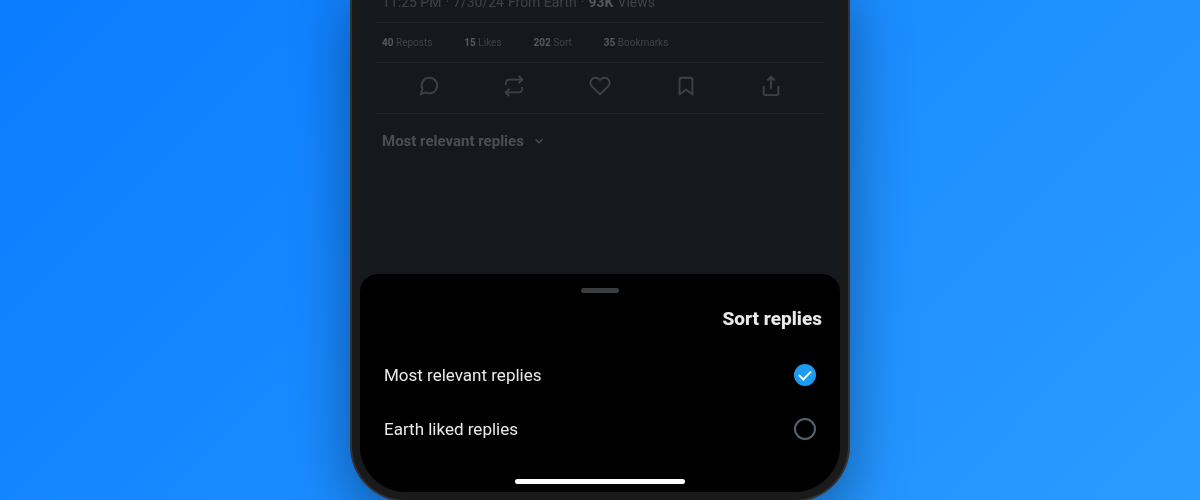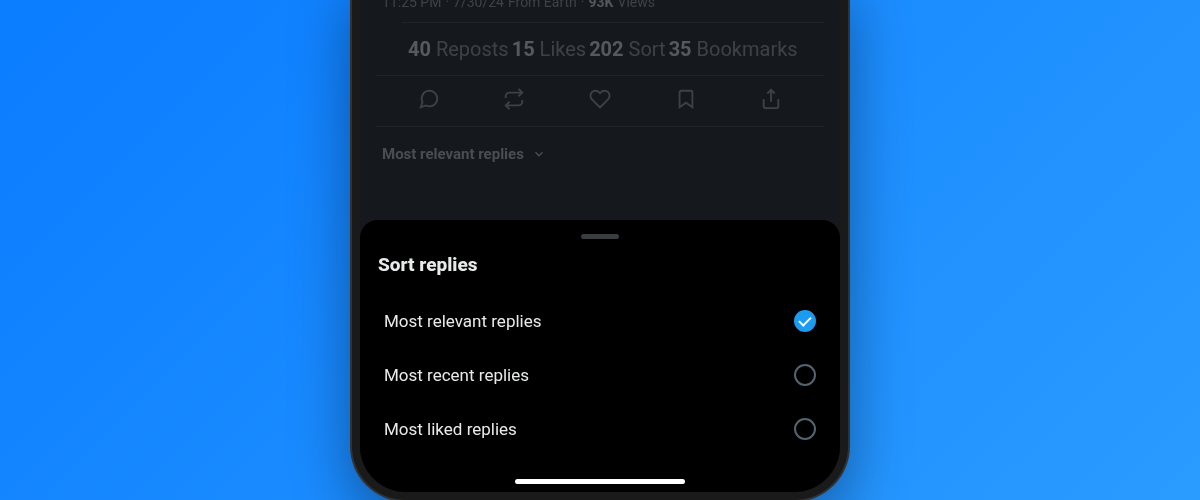--- a/index.html
+++ b/index.html
@@ -40,26 +40,25 @@
       color: #71767b;
       font-size: 14px;
       padding: 14px 6px 12px 6px;
       display: flex;
       gap: 4px;
       align-items: center;
     }
     .meta-line .bold { color: #a0a5ab; font-weight: 700; }
     .stats-line {
       display: flex;
-      gap: 3px;
+      gap: 32px;
       padding: 14px 6px;
       border-top: 1px solid #2f3336;
-      font-size: 20px;
+      font-size: 10px;
       color: #71767b;
-      margin-left: 26px;
     }
     .stats-line .num { color: #a5aab0; font-weight: 700; }
     .action-row {
       display: flex;
       justify-content: space-around;
       padding: 12px 10px;
       border-top: 1px solid #2f3336;
       border-bottom: 1px solid #2f3336;
     }
     .action-row .icon {
@@ -88,21 +87,21 @@
       color: #e7e9ea;
     }
     .grabber {
       width: 38px;
       height: 5px;
       background: #3a3d40;
       border-radius: 3px;
       margin: 4px auto 14px auto;
     }
     .sheet-title {
-      text-align: left;
+      text-align: right;
       font-size: 19px;
       font-weight: 800;
       color: #e7e9ea;
       margin-bottom: 18px;
     }
     .option-row {
       display: flex;
       justify-content: space-between;
       align-items: center;
       padding: 16px 6px;
@@ -222,25 +221,21 @@
 
     <div class="sheet">
       <div class="grabber"></div>
       <div class="sheet-title">Sort replies</div>
 
       <div class="option-row">
         <span>Most relevant replies</span>
         <span class="radio selected"></span>
       </div>
       <div class="option-row">
-        <span>Most recent replies</span>
-        <span class="radio"></span>
-      </div>
-      <div class="option-row">
-        <span>Most liked replies</span>
+        <span>Earth liked replies</span>
         <span class="radio"></span>
       </div>
     </div>
 
     <div class="home-indicator"></div>
 
   </div>
 </div>
 
 </body></html>

